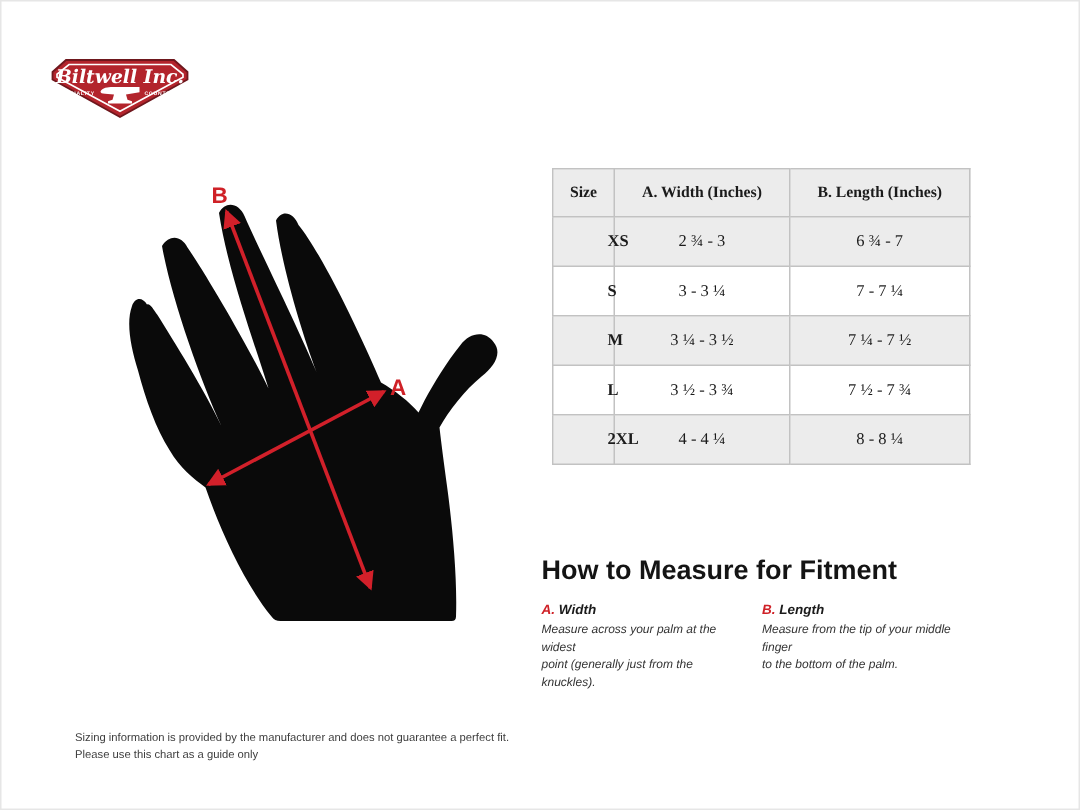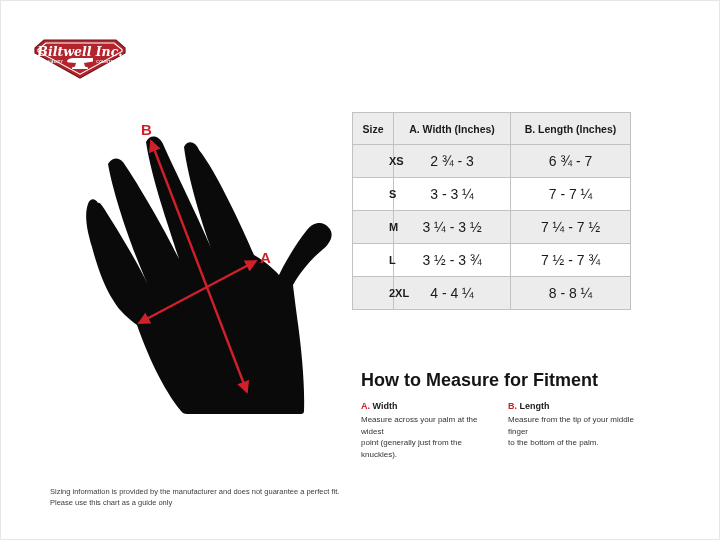--- a/index.html
+++ b/index.html
@@ -10,35 +10,35 @@
 
   
   .logo { position:absolute; left:33px; top:38px; width:92px; height:40px; }
 
   
   .hand-wrap { position:absolute; left:60px; top:95px; width:290px; height:380px; }
 
   
   .chart-title { position:absolute; left:360px; top:88px; font-size:13px; font-weight:bold;
                  color:#141414; letter-spacing:.1px; }
-  table.size-table { position:absolute; left:351px; top:111px; width:278px;
-                     border-collapse:collapse; table-layout:fixed; }
+  table.size-table { position:absolute; left:367px; top:111px; width:278px;
+                     border-collapse:collapse; table-layout:fixed;font-family:Liberation Serif, serif; }
   table.size-table th, table.size-table td {
       border:1px solid #c2c2c2; text-align:center; vertical-align:middle;
-      font-size:14px; color:#1b1b1b; background:#ffffff; }
+      font-size:11px; color:#1b1b1b; background:#ffffff; }
   table.size-table thead th { height:32px; font-weight:bold; background:#ececec; font-size:10.5px; }
   table.size-table tbody tr { height:33px; }
   table.size-table tbody tr:nth-child(odd) th,
   table.size-table tbody tr:nth-child(odd) td { background:#ececec; }
   table.size-table tbody th { font-weight:bold; font-size:11px;padding-left:36px; }
   col.c-size { width:41px; } col.c-width { width:117px; } col.c-length { width:120px; }
 
   .measure { position:absolute; left:360px; top:369px; width:285px; }
   .measure-title { font-size:18px; font-weight:bold; color:#141414; margin-bottom:10px; }
-  .measure-cols { display:flex; gap:10px; }
+  .measure-cols { display:flex; gap:10px;font-style:italic; }
   .measure-col { width:137px; }
   .measure-head { font-size:9px; font-weight:bold; margin-bottom:3px; color:#1b1b1b; }
   .measure-head .key { color:#cf2127; }
   .measure-body { font-size:8px; line-height:1.45; color:#333333; white-space:pre-line; }
 
   .footer { position:absolute; left:49px; top:486px; font-size:7.5px; line-height:1.45; color:#3d3d3d; }
 
   .red-text { fill:#cf2127; }
 </style>
 </head>

